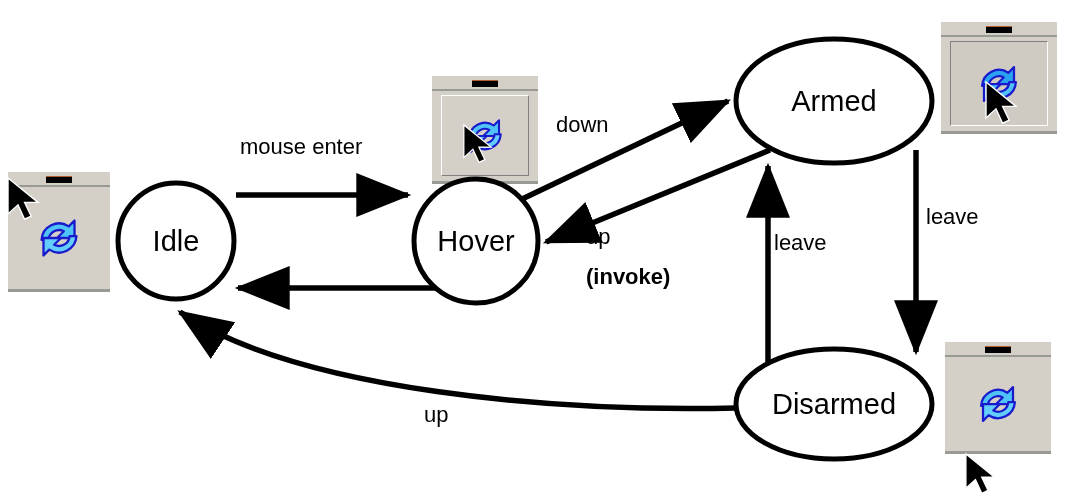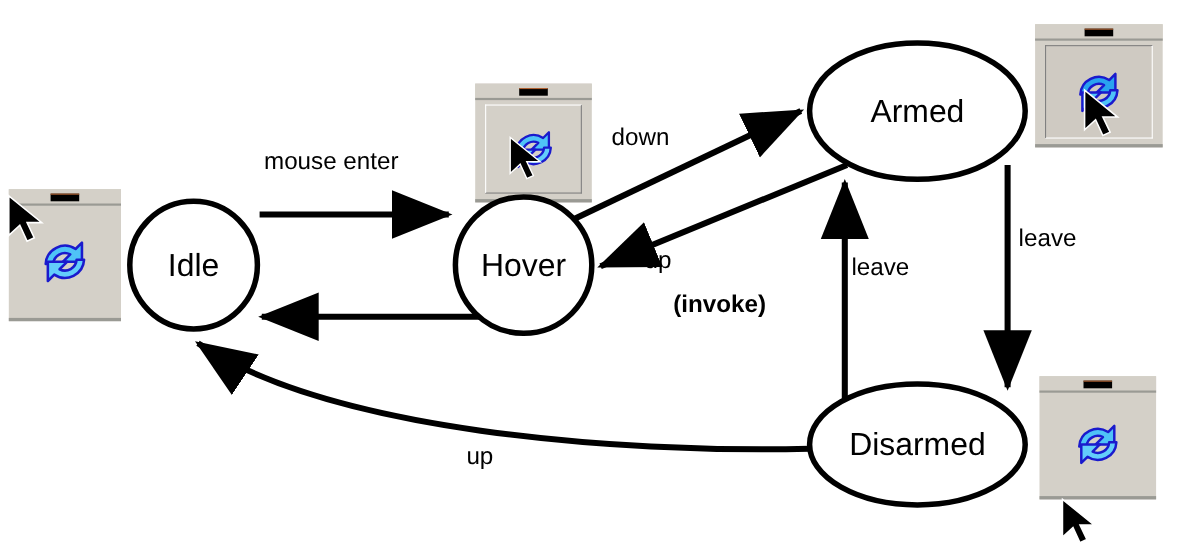--- a/index.html
+++ b/index.html
@@ -246,21 +246,21 @@
       <text class="state-text" x="834" y="406">Disarmed</text>
     </g>
   </svg>
 
   <div class="lbl" style="left:240px; top:132px;">mouse enter</div>
 
 
   <div class="lbl" style="left:556px; top:110px;">down</div>
 
   <div class="lbl" style="left:586px; top:222px;">up</div>
-  <div class="lbl bold" style="left:612px; top:262px;text-align:right;">(invoke)</div>
+  <div class="lbl bold" style="left:586px; top:262px;text-align:right;">(invoke)</div>
 
   <div class="lbl" style="left:774px; top:228px;">leave</div>
 
   <div class="lbl" style="left:926px; top:202px;">leave</div>
 
   <div class="lbl" style="left:424px; top:400px;">up</div>
 
 </div>
 
 </body></html>

